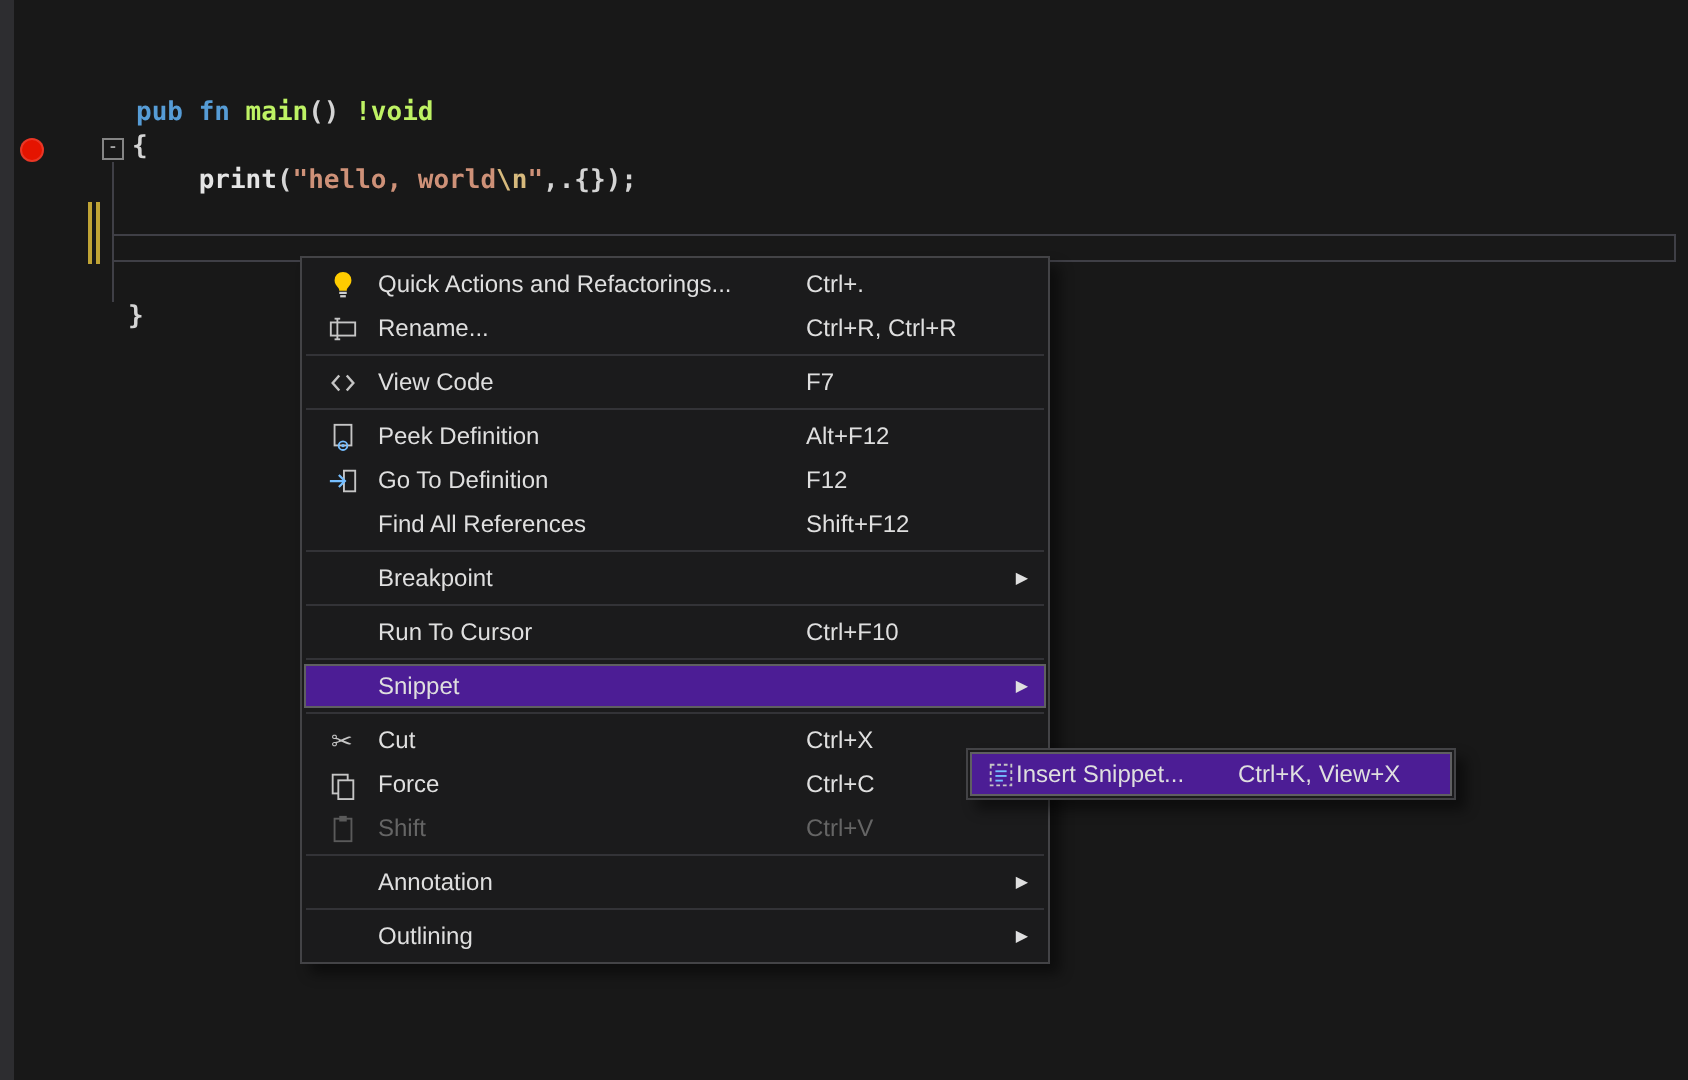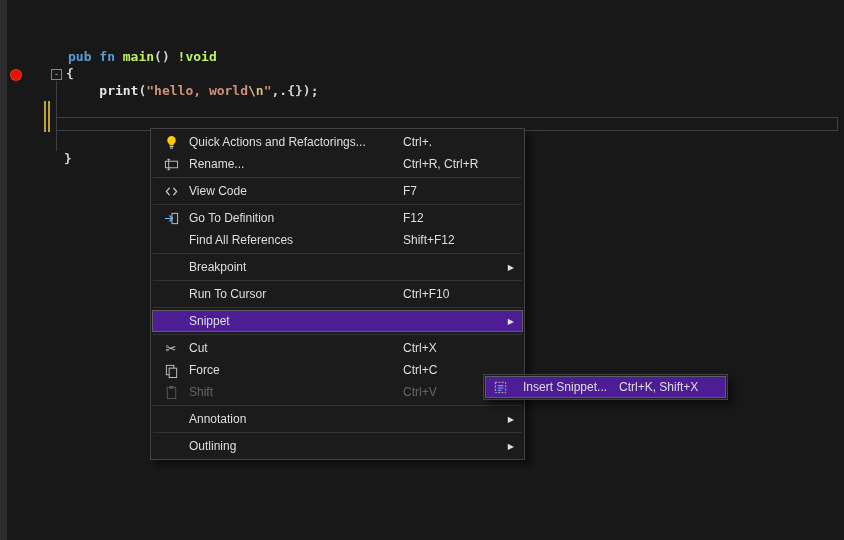--- a/index.html
+++ b/index.html
@@ -36,21 +36,21 @@
   .mi-label { position:absolute; left:36px; top:50%; transform:translateY(-50%); white-space:nowrap; }
   .mi-shortcut { position:absolute; left:250px; top:50%; transform:translateY(-50%); white-space:nowrap; }
   .mi-arrow { position:absolute; right:8px; top:50%; transform:translateY(-50%); font-size:8px; color:#dfdfdf; }
   .menu-sep { height:1px; background:#333337; margin:2px 2px; }
   .cut-glyph { color:#c5c5c5; font-size:13px; line-height:13px; }
 
   
   .submenu { position:absolute; left:483px; top:374px; width:245px; background:#1b1b1c; border:1px solid #434346; box-shadow:5px 5px 6px rgba(0,0,0,.45); padding:1px; z-index:11; }
   .submenu .menu-item { margin:0; }
   .submenu .mi-icon { left:3px; }
-  .submenu .mi-label { left:37px; }
+  .submenu .mi-label { left:22px; }
   .submenu .mi-shortcut { left:133px; }
 </style>
 </head>
 <body>
 
 <div class="screen">
   <div class="left-strip"></div>
   <div class="glyph-margin">
     <div class="breakpoint"></div>
   </div>
@@ -105,20 +105,31 @@
             <path d="M6 4 2.5 8 6 12" fill="none" stroke="#c5c5c5" stroke-width="1.3"></path>
             <path d="M10 4 13.5 8 10 12" fill="none" stroke="#c5c5c5" stroke-width="1.3"></path>
           </svg>
       </span>
       <span class="mi-label">View Code</span>
       <span class="mi-shortcut">F7</span>
     </div>
 
     <div class="menu-sep"></div>
 
+    <div class="menu-item">
+      <span class="mi-icon">
+        <svg width="15" height="15" viewBox="0 0 16 16">
+            <rect x="3.5" y="1.5" width="9" height="11" fill="none" stroke="#c5c5c5"></rect>
+            <circle cx="8" cy="12.6" r="2.3" fill="none" stroke="#75beff"></circle>
+            <circle cx="8" cy="12.6" r=".9" fill="#75beff"></circle>
+          </svg>
+      </span>
+      <span class="mi-label">Peek Definition</span>
+      <span class="mi-shortcut">Alt+F12</span>
+    </div>
 
     <div class="menu-item">
       <span class="mi-icon">
         <svg width="15" height="15" viewBox="0 0 16 16">
             <rect x="8.5" y="2.5" width="6" height="11" fill="none" stroke="#c5c5c5"></rect>
             <path d="M1 8h7.5M5.8 4.8 9 8l-3.2 3.2" fill="none" stroke="#75beff" stroke-width="1.2"></path>
           </svg>
       </span>
       <span class="mi-label">Go To Definition</span>
       <span class="mi-shortcut">F12</span>
@@ -204,16 +215,16 @@
     <div class="menu-item highlighted">
       <span class="mi-icon">
         <svg width="15" height="15" viewBox="0 0 16 16">
             <rect x="2.5" y="2.5" width="11" height="11" fill="none" stroke="#c5c5c5" stroke-dasharray="2 1.5"></rect>
             <line x1="5" y1="6" x2="11" y2="6" stroke="#75beff"></line>
             <line x1="5" y1="8.5" x2="11" y2="8.5" stroke="#75beff"></line>
             <line x1="5" y1="11" x2="9" y2="11" stroke="#75beff"></line>
           </svg>
       </span>
       <span class="mi-label">Insert Snippet...</span>
-      <span class="mi-shortcut">Ctrl+K, Shift+X</span>
+      <span class="mi-shortcut">Ctrl+K, View+X</span>
     </div>
   </div>
 </div>
 
 </body></html>

